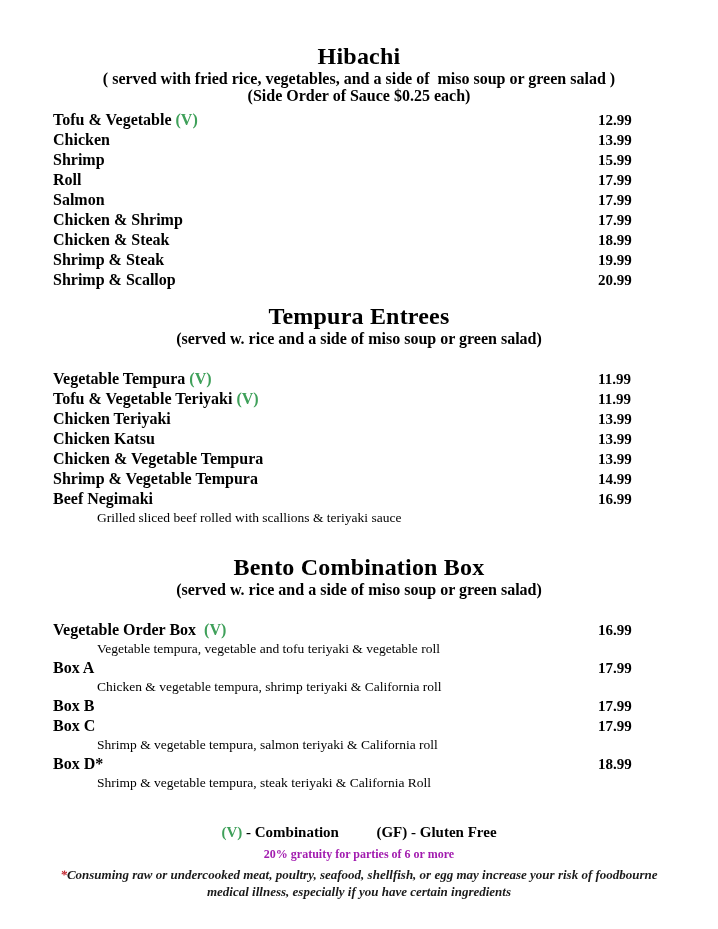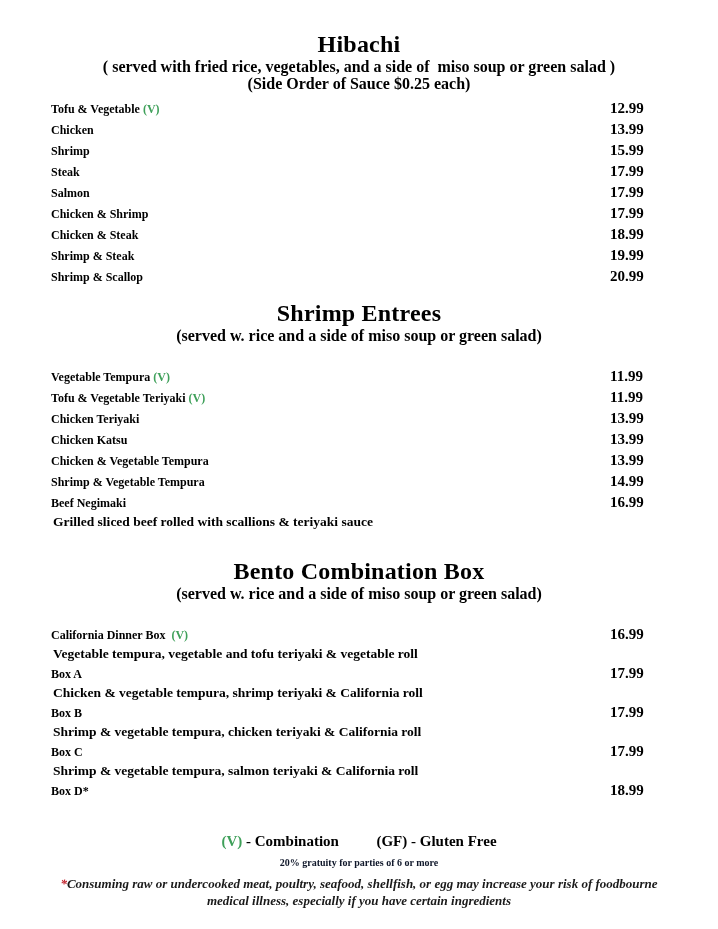--- a/index.html
+++ b/index.html
@@ -11,21 +11,21 @@
     width: 718px;
     height: 929px;
     overflow: hidden;
     font-family: "Liberation Serif", "DejaVu Serif", serif;
     color: #000000;
     position: relative;
   }
   .page {
     width: 718px;
     height: 929px;
-    padding: 0;
+    padding: 12px;
     box-sizing: border-box;
     position: relative;
   }
 
   
   .section { width: 100%; }
   .sec-title {
     text-align: center;
     font-weight: bold;
     font-size: 24px;
@@ -44,61 +44,61 @@
   .items { margin: 0; padding: 0; }
   .row {
     display: flex;
     align-items: baseline;
     justify-content: space-between;
     padding: 0 62px 0 41px;
     line-height: 20px;
   }
   .row .nm {
     font-weight: bold;
-    font-size: 12px;
+    font-size: 16px;
     white-space: pre;
-    margin-left: 10px;
   }
   .row .pr {
     font-weight: bold;
     font-size: 15px;
     width: 46px;
     text-align: left;
     flex: 0 0 auto;
   }
   .veg {
     color: #3fa05a;
     font-weight: bold;
   }
   .desc {
     font-size: 13.5px;
     line-height: 18px;
     padding-left: 53px;
-    font-weight: bold;
+    font-weight: normal;
+    margin-left: 32px;
   }
 
   
   .gap-6  { height: 6px; }
   .gap-12 { height: 12px; }
   .gap-22 { height: 22px; }
   .gap-26 { height: 26px; }
   .gap-30 { height: 30px; }
 
   
   .footer { width: 100%; text-align: center; }
   .legend {
     font-weight: bold;
     font-size: 15px;
     line-height: 20px;
     white-space: pre;
   }
   .gratuity {
-    color: #0f172a;
-    font-weight: bold;
-    font-size: 10px;
+    color: #a21caf;
+    font-weight: bold;
+    font-size: 12px;
     line-height: 20px;
     margin-top: 2px;
   }
   .disclaimer {
     font-style: italic;
     font-weight: bold;
     font-size: 13px;
     line-height: 17px;
     color: #1a1a1a;
     padding: 0 26px;
@@ -125,21 +125,21 @@
       </div>
       <div class="row">
         <div class="nm">Chicken</div>
         <div class="pr">13.99</div>
       </div>
       <div class="row">
         <div class="nm">Shrimp</div>
         <div class="pr">15.99</div>
       </div>
       <div class="row">
-        <div class="nm">Steak</div>
+        <div class="nm">Roll</div>
         <div class="pr">17.99</div>
       </div>
       <div class="row">
         <div class="nm">Salmon</div>
         <div class="pr">17.99</div>
       </div>
       <div class="row">
         <div class="nm">Chicken &amp; Shrimp</div>
         <div class="pr">17.99</div>
       </div>
@@ -153,21 +153,21 @@
       </div>
       <div class="row">
         <div class="nm">Shrimp &amp; Scallop</div>
         <div class="pr">20.99</div>
       </div>
     </div>
   </div>
 
   <div class="gap-12"></div>
   <div class="section">
-    <div class="sec-title">Shrimp Entrees</div>
+    <div class="sec-title">Tempura Entrees</div>
     <div class="sec-sub">(served w. rice and a side of miso soup or green salad)</div>
     <div class="gap-22"></div>
     <div class="items">
       <div class="row">
         <div class="nm"><span>Vegetable Tempura</span> <span class="veg">(V)</span></div>
         <div class="pr">11.99</div>
       </div>
       <div class="row">
         <div class="nm"><span>Tofu &amp; Vegetable Teriyaki</span> <span class="veg">(V)</span></div>
         <div class="pr">11.99</div>
@@ -196,43 +196,43 @@
     </div>
   </div>
 
   <div class="gap-26"></div>
   <div class="section">
     <div class="sec-title">Bento Combination Box</div>
     <div class="sec-sub">(served w. rice and a side of miso soup or green salad)</div>
     <div class="gap-22"></div>
     <div class="items">
       <div class="row">
-        <div class="nm"><span>California Dinner Box </span> <span class="veg">(V)</span></div>
+        <div class="nm"><span>Vegetable Order Box </span> <span class="veg">(V)</span></div>
         <div class="pr">16.99</div>
       </div>
       <div class="desc">Vegetable tempura, vegetable and tofu teriyaki &amp; vegetable roll</div>
       <div class="row">
         <div class="nm">Box A</div>
         <div class="pr">17.99</div>
       </div>
       <div class="desc">Chicken &amp; vegetable tempura, shrimp teriyaki &amp; California roll</div>
       <div class="row">
         <div class="nm">Box B</div>
         <div class="pr">17.99</div>
       </div>
-      <div class="desc">Shrimp &amp; vegetable tempura, chicken teriyaki &amp; California roll</div>
       <div class="row">
         <div class="nm">Box C</div>
         <div class="pr">17.99</div>
       </div>
       <div class="desc">Shrimp &amp; vegetable tempura, salmon teriyaki &amp; California roll</div>
       <div class="row">
         <div class="nm">Box D*</div>
         <div class="pr">18.99</div>
       </div>
+      <div class="desc">Shrimp &amp; vegetable tempura, steak teriyaki &amp; California Roll</div>
     </div>
   </div>
 
   <div class="gap-30"></div>
   <div class="footer">
     <div class="legend"><span class="veg">(V)</span><span> - Combination</span><span>          </span><span>(GF) - Gluten Free</span></div>
     <div class="gratuity">20% gratuity for parties of 6 or more</div>
     <div class="disclaimer"><span class="ast">*</span><span>Consuming raw or undercooked meat, poultry, seafood, shellfish, or egg may increase your risk of foodbourne</span></div>
     <div class="disclaimer disclaimer-last">medical illness, especially if you have certain ingredients</div>
   </div>

